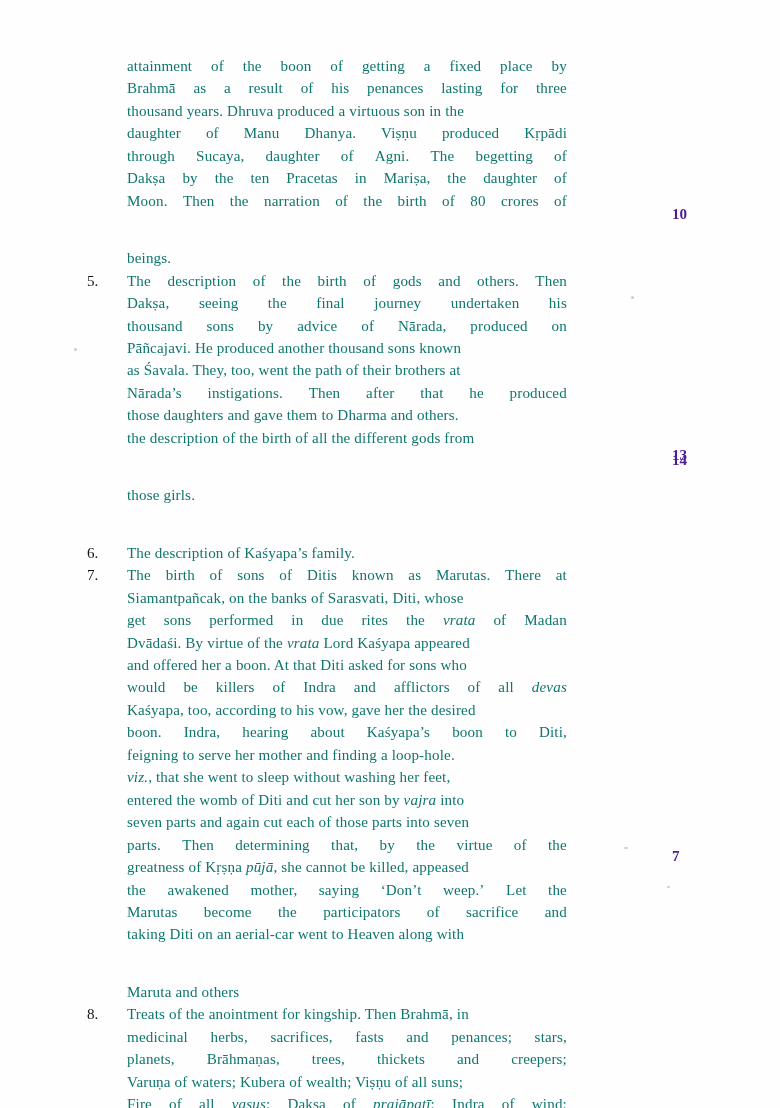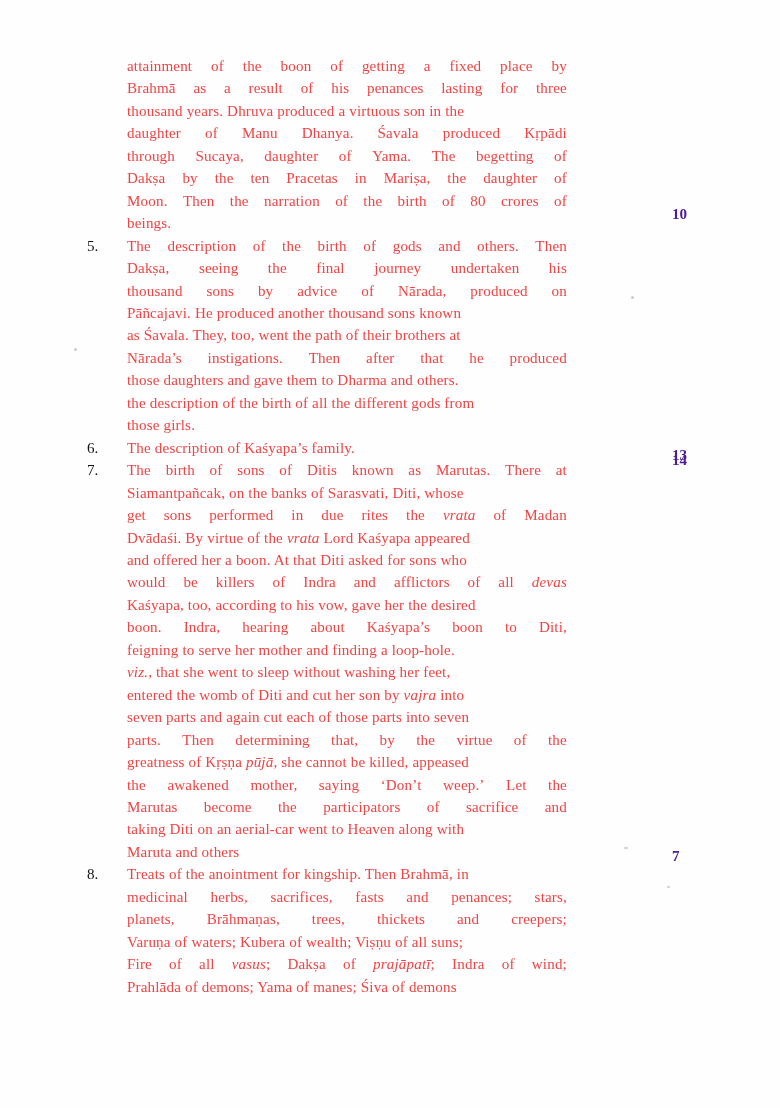--- a/index.html
+++ b/index.html
@@ -54,30 +54,31 @@
     margin-left: 40px;
     width: 440px;
   }
 
   
   .ln {
     display: block;
     width: 440px;
     font-size: 15.1px;
     line-height: 22.45px;
-    color: #ef4444;
+    color: #0f766e;
     text-align: justify;
     text-align-last: justify;
     white-space: nowrap;
     letter-spacing: 0.01em;
   }
   
   .ln.last {
     text-align: right;
     text-align-last: left;
+    margin-top: 35px;
   }
   
   .ln.nat {
     text-align: left;
     text-align-last: left;
   }
 
   .ln i, .ln em {
     font-style: italic;
   }
@@ -152,30 +153,30 @@
             <span class="w">three</span>
           </div>
         <div class="ln nat">
             <span class="w">thousand years. Dhruva produced a virtuous son in the</span>
           </div>
         <div class="ln">
             <span class="w">daughter</span>
             <span class="w">of</span>
             <span class="w">Manu</span>
             <span class="w">Dhanya.</span>
-            <span class="w">Śavala</span>
+            <span class="w">Viṣṇu</span>
             <span class="w">produced</span>
             <span class="w">Kṛpādi</span>
           </div>
         <div class="ln">
             <span class="w">through</span>
             <span class="w">Sucaya,</span>
             <span class="w">daughter</span>
             <span class="w">of</span>
-            <span class="w">Yama.</span>
+            <span class="w">Agni.</span>
             <span class="w">The</span>
             <span class="w">begetting</span>
             <span class="w">of</span>
           </div>
         <div class="ln">
             <span class="w">Dakṣa</span>
             <span class="w">by</span>
             <span class="w">the</span>
             <span class="w">ten</span>
             <span class="w">Pracetas</span>

